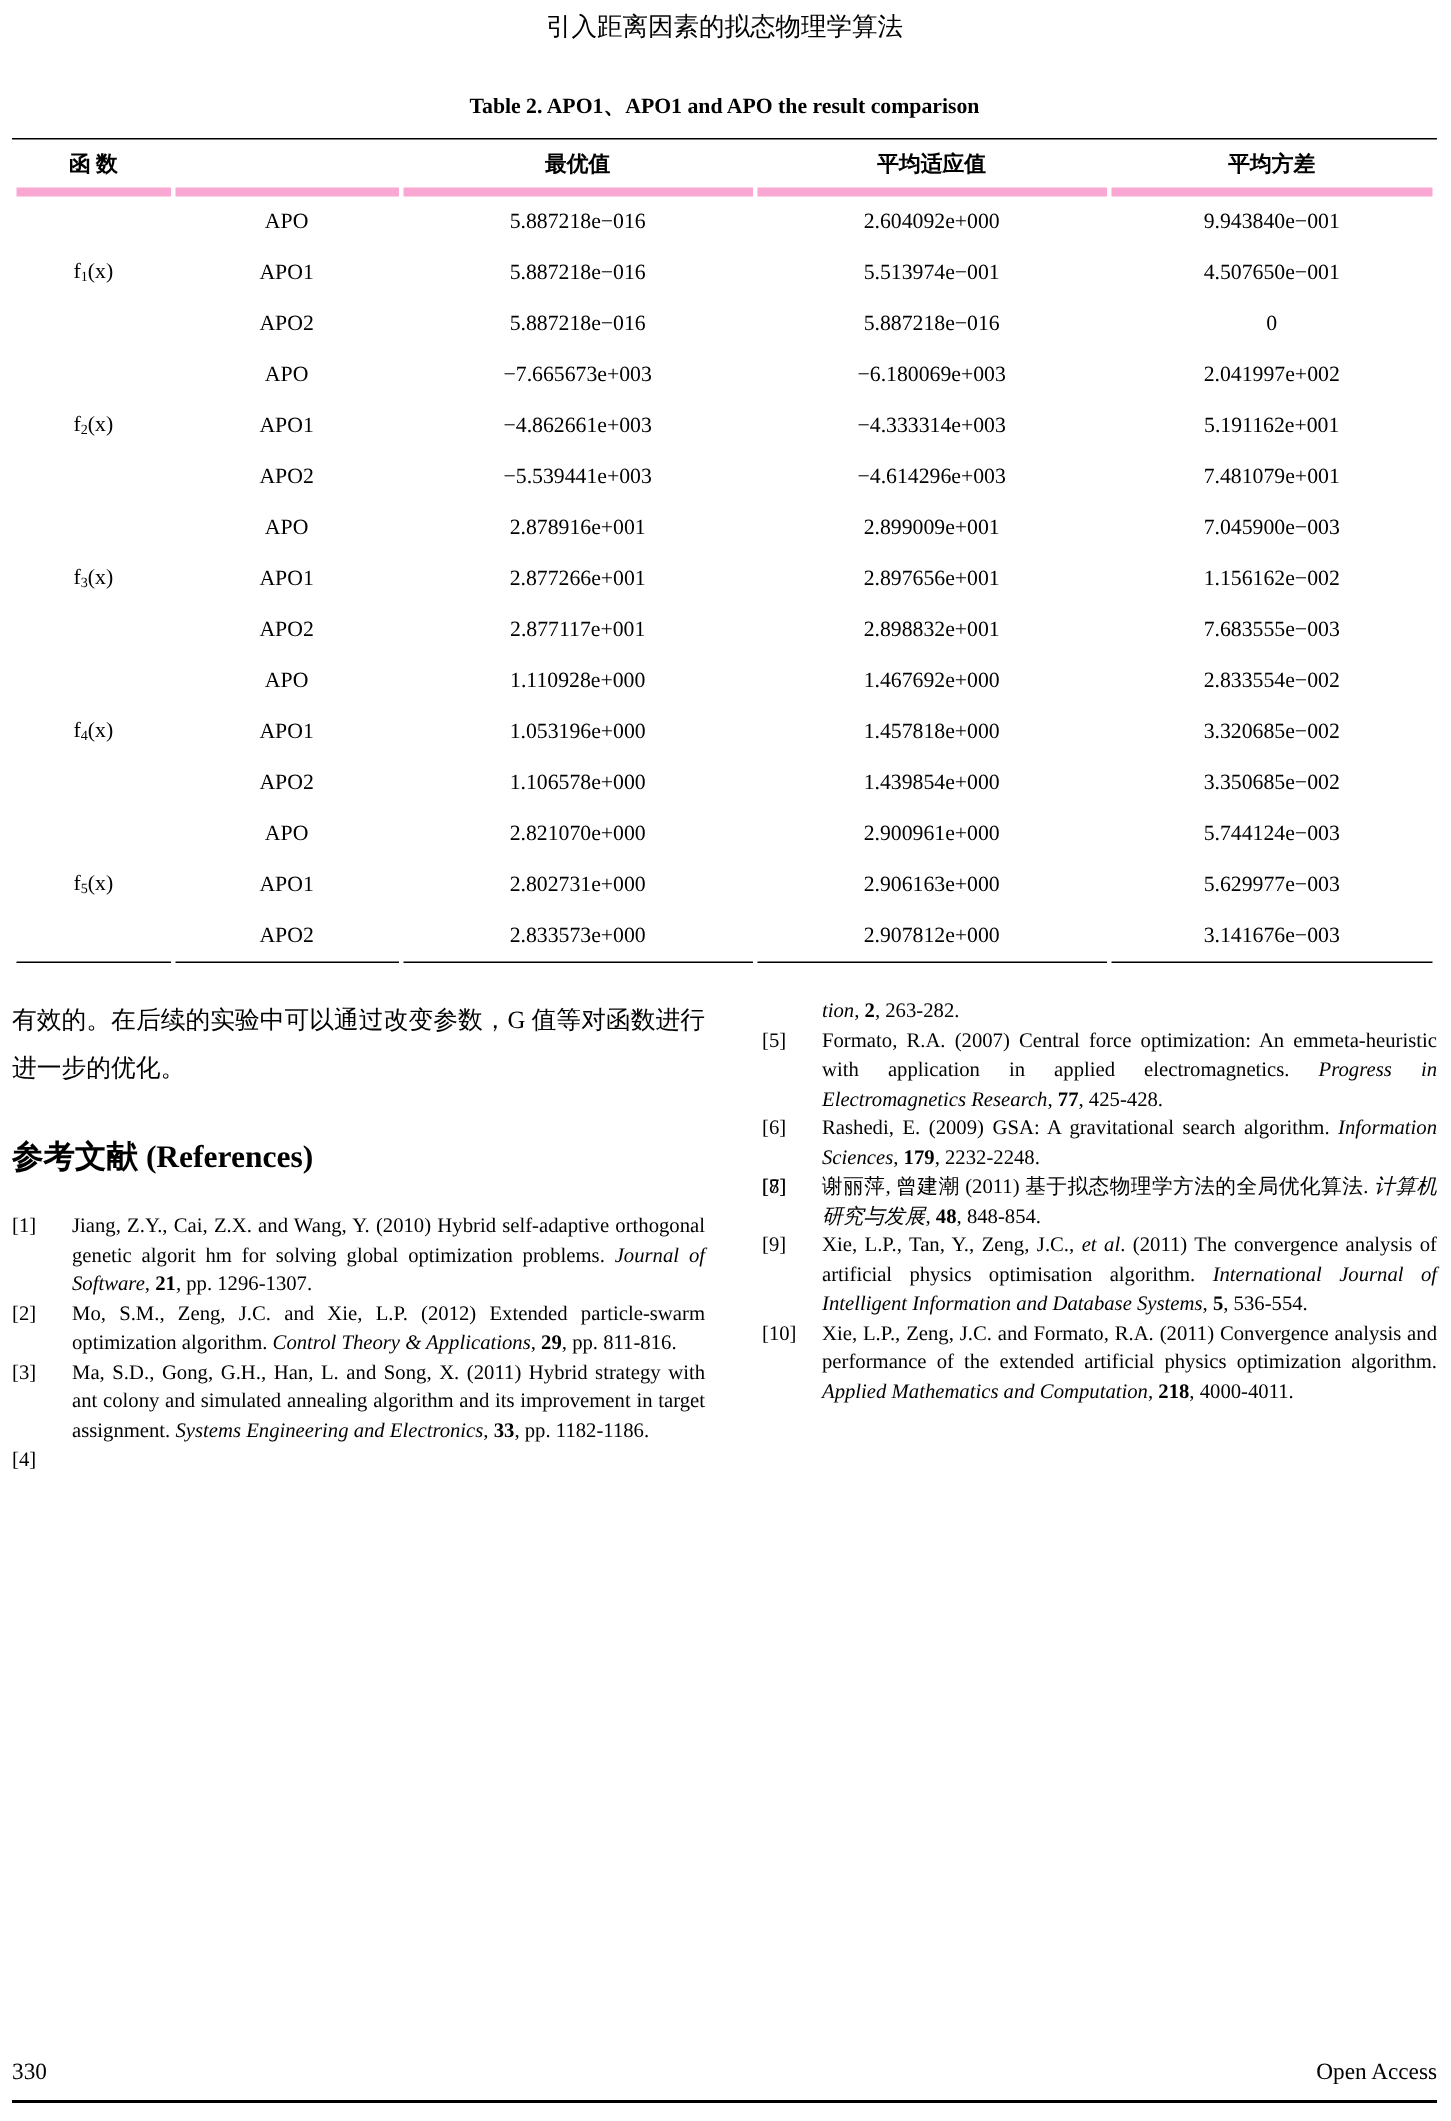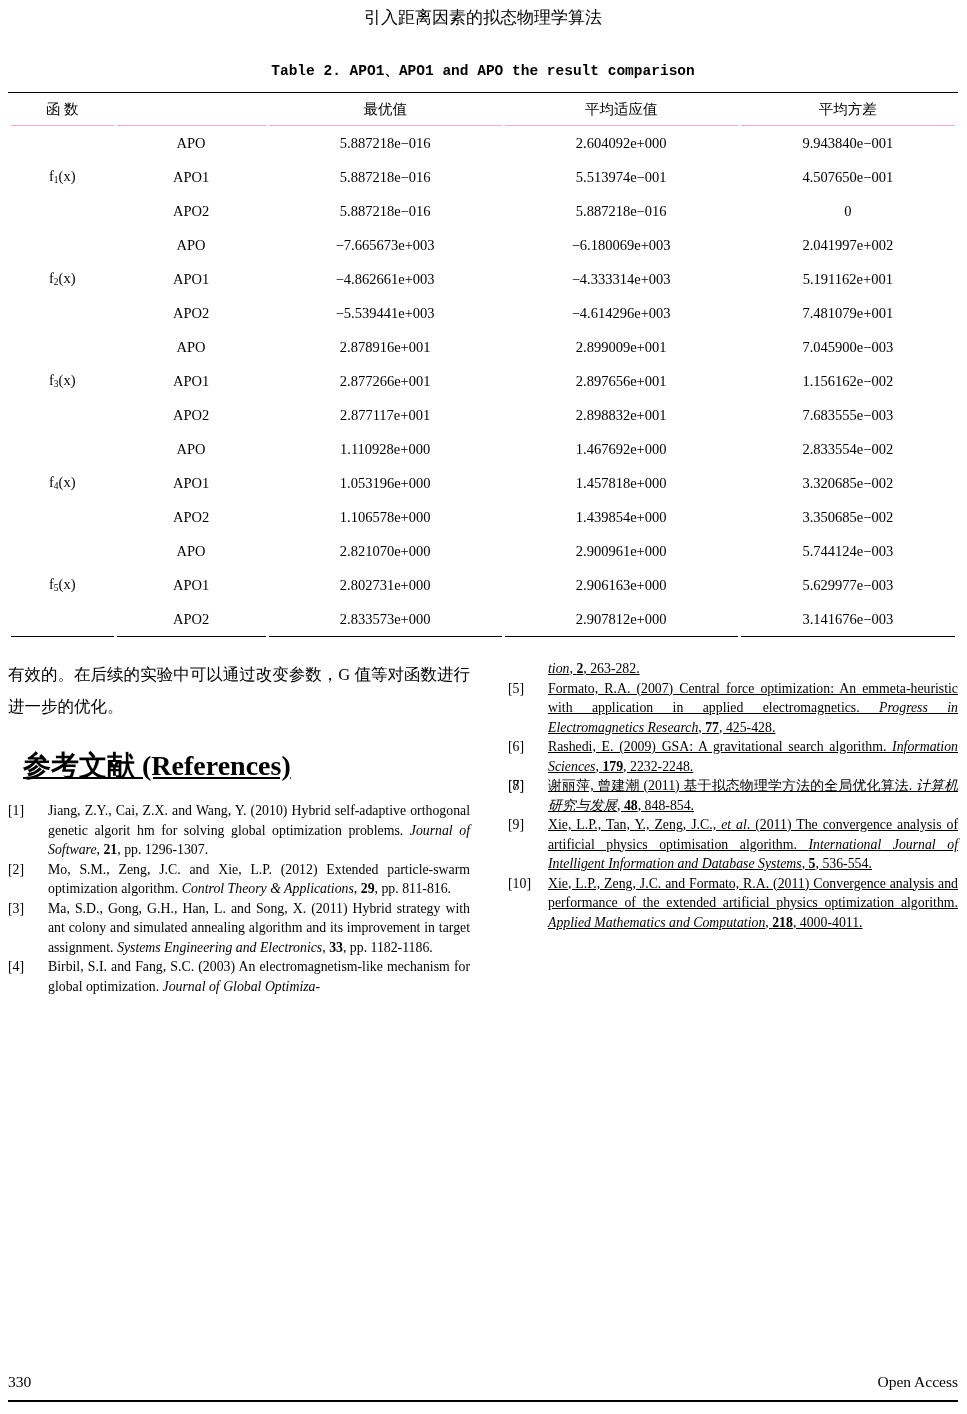--- a/index.html
+++ b/index.html
@@ -1,40 +1,40 @@
 <!DOCTYPE html>
 <html><head>
 <meta charset="utf-8">
 <style>
   html,body{margin:0;padding:0;background:#fff;color:#000;}
   body{width:967px;height:1414px;font-family:"Liberation Serif","DejaVu Serif",serif;-webkit-font-smoothing:antialiased;}
   .page{position:relative;width:967px;height:1414px;box-sizing:border-box;padding:6px 9px 0 8px;overflow:hidden;background:#fff;}
 
   .page-title{text-align:center;font-size:17px;line-height:24px;}
 
-  .caption{ text-align:center;font-weight:bold;margin-top:30px;font-family:Liberation Mono, monospace;}
+  .caption{ text-align:center;font-weight:bold;margin-top:30px;}
   .caption-en{font-size:14.5px;line-height:22px;}
   .caption-zh{font-size:14.5px;line-height:22px;}
 
   table.results{width:950px;margin:10px auto 0;border-collapse:separate;border-spacing:3px 0;border-top:1px solid #000;font-size:14.5px;}
-  table.results th{font-weight:normal;height:32px;border-bottom:1px solid #f9a8d4;text-align:center;vertical-align:middle;padding:0;}
+  table.results th{font-weight:bold;height:32px;border-bottom:6px solid #f9a8d4;text-align:center;vertical-align:middle;padding:0;}
   table.results td{height:34px;text-align:center;vertical-align:middle;padding:0;}
   td.bb, th.bb{border-bottom:1px solid #000;}
   col.c1{width:11%;} col.c2{width:16%;} col.c3{width:25%;} col.c4{width:25%;} col.c5{width:23%;}
 
   .seg-i{font-style:italic;}
   .seg-b{font-weight:bold;}
   .seg-sub{font-size:0.65em;vertical-align:-0.22em;}
 
   .text-section{display:flex;gap:38px;margin-top:22px;padding:0;}
   .col-left{width:462px;flex:0 0 auto;}
-  .col-right{flex:1 1 auto;min-width:0;text-decoration:underline;}
+  .col-right{flex:1 1 auto;min-width:0;}
 
   .closing-para{font-size:16.5px;line-height:32px;text-align:justify;}
-  .refs-heading{font-size:28px;font-weight:bold;margin:30px 0 22px 15px;line-height:26px;font-family:"Liberation Sans","Liberation Serif",sans-serif;text-decoration:underline;}
+  .refs-heading{font-size:21px;font-weight:bold;margin:30px 0 22px 0;line-height:26px;font-family:"Liberation Sans","Liberation Serif",sans-serif;}
   .refs-heading .serif-part{font-family:"Liberation Serif",serif;}
 
   .ref{position:relative;padding-left:40px;font-size:13.8px;line-height:19.5px;text-align:justify;box-sizing:border-box;}
   .ref .ref-label{position:absolute;left:0;top:0;}
   .ref-cont{padding-left:40px;font-size:13.8px;line-height:19.5px;text-align:justify;}
 
   .footer{position:absolute;left:8px;right:9px;bottom:12px;border-bottom:2px solid #000;padding-bottom:8px;display:flex;justify-content:space-between;font-size:15.5px;line-height:20px;}
 </style>
 </head>
 <body>
@@ -181,21 +181,20 @@
       <div class="ref">
         <span class="ref-label">[2]</span>
         <span><span>Mo, S.M., Zeng, J.C. and Xie, L.P. (2012) Extended particle-swarm optimization algorithm. </span><span class="seg-i">Control Theory &amp; Applications</span><span>, </span><span class="seg-b">29</span><span>, pp. 811-816.</span></span>
       </div>
       <div class="ref">
         <span class="ref-label">[3]</span>
         <span><span>Ma, S.D., Gong, G.H., Han, L. and Song, X. (2011) Hybrid strategy with ant colony and simulated annealing algorithm and its improvement in target assignment. </span><span class="seg-i">Systems Engineering and Electronics</span><span>, </span><span class="seg-b">33</span><span>, pp. 1182-1186.</span></span>
       </div>
       <div class="ref">
         <span class="ref-label">[4]</span>
-        <span><span>Birbil, S.I. and Fang, S.C. (2003) An electromagnetism-like mechanism for global optimization. </span><span class="seg-i">Journal of Global Optimiza-</span></span>
       </div>
     </div>
 
     <div class="col-right">
       <div class="ref-cont"><span class="seg-i">tion</span><span>, </span><span class="seg-b">2</span><span>, 263-282.</span></div>
 
       <div class="ref">
         <span class="ref-label">[5]</span>
         <span><span>Formato, R.A. (2007) Central force optimization: An emmeta-heuristic with application in applied electromagnetics. </span><span class="seg-i">Progress in Electromagnetics Research</span><span>, </span><span class="seg-b">77</span><span>, 425-428.</span></span>
       </div>

